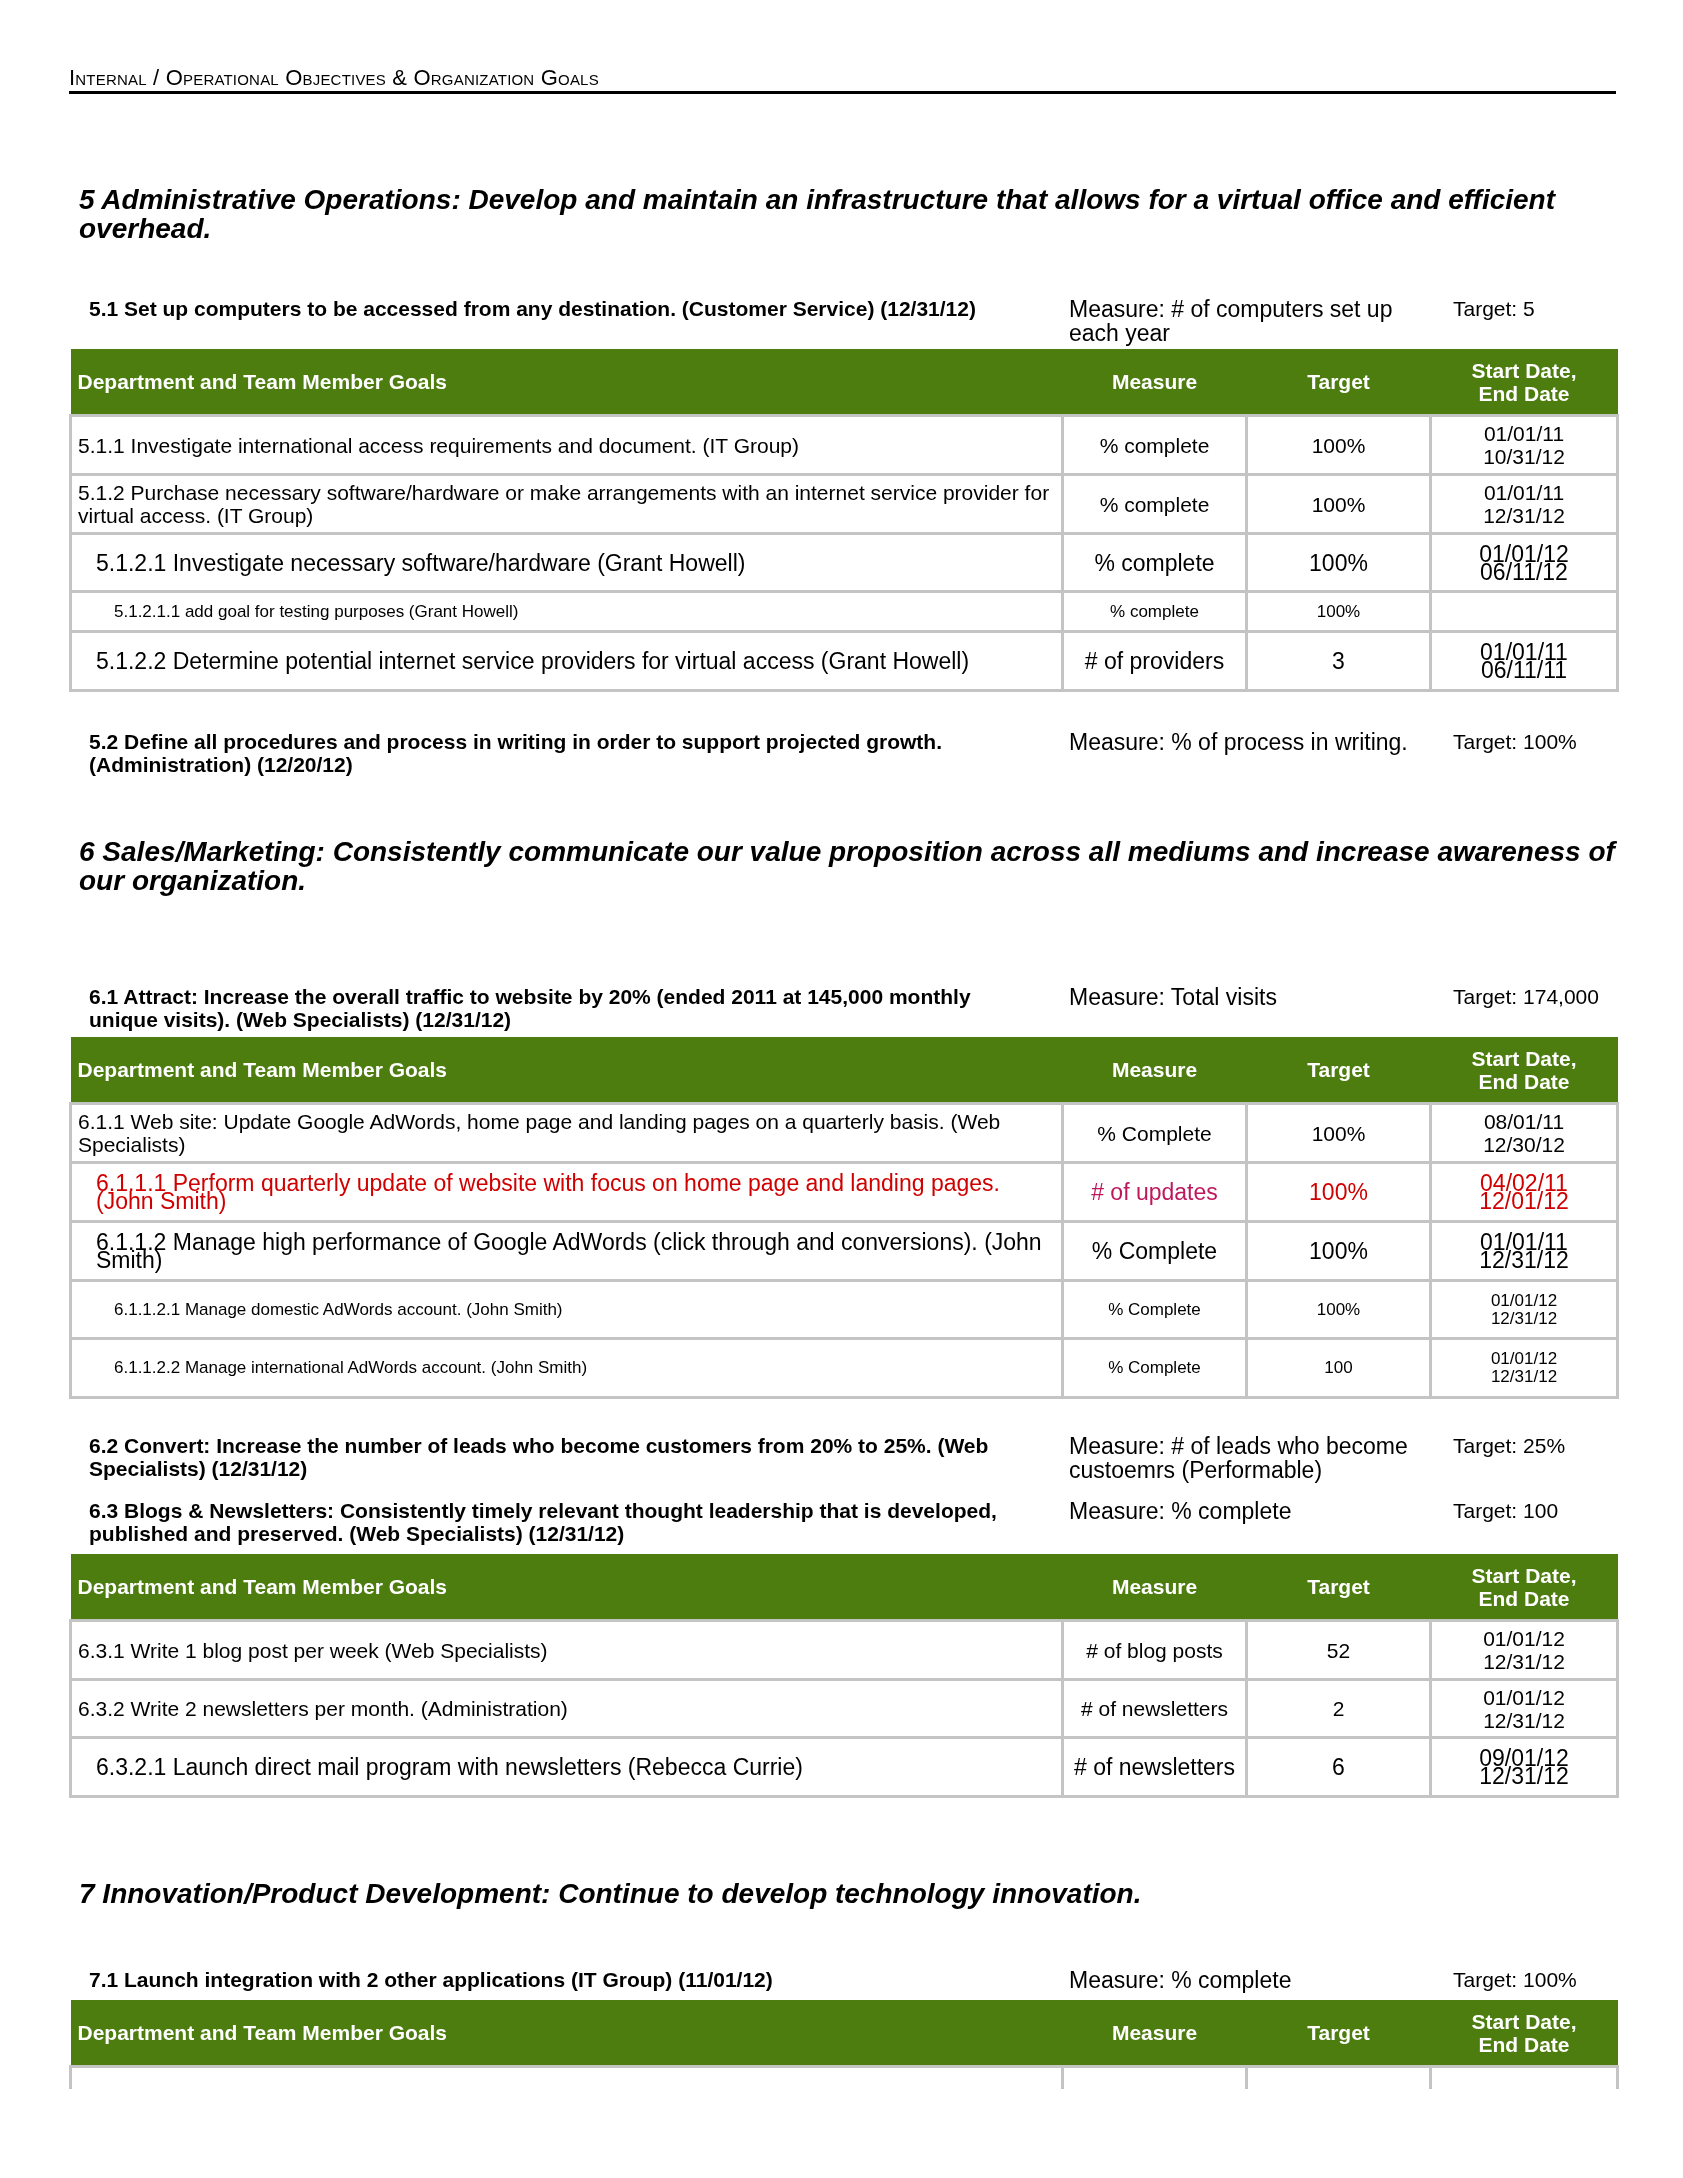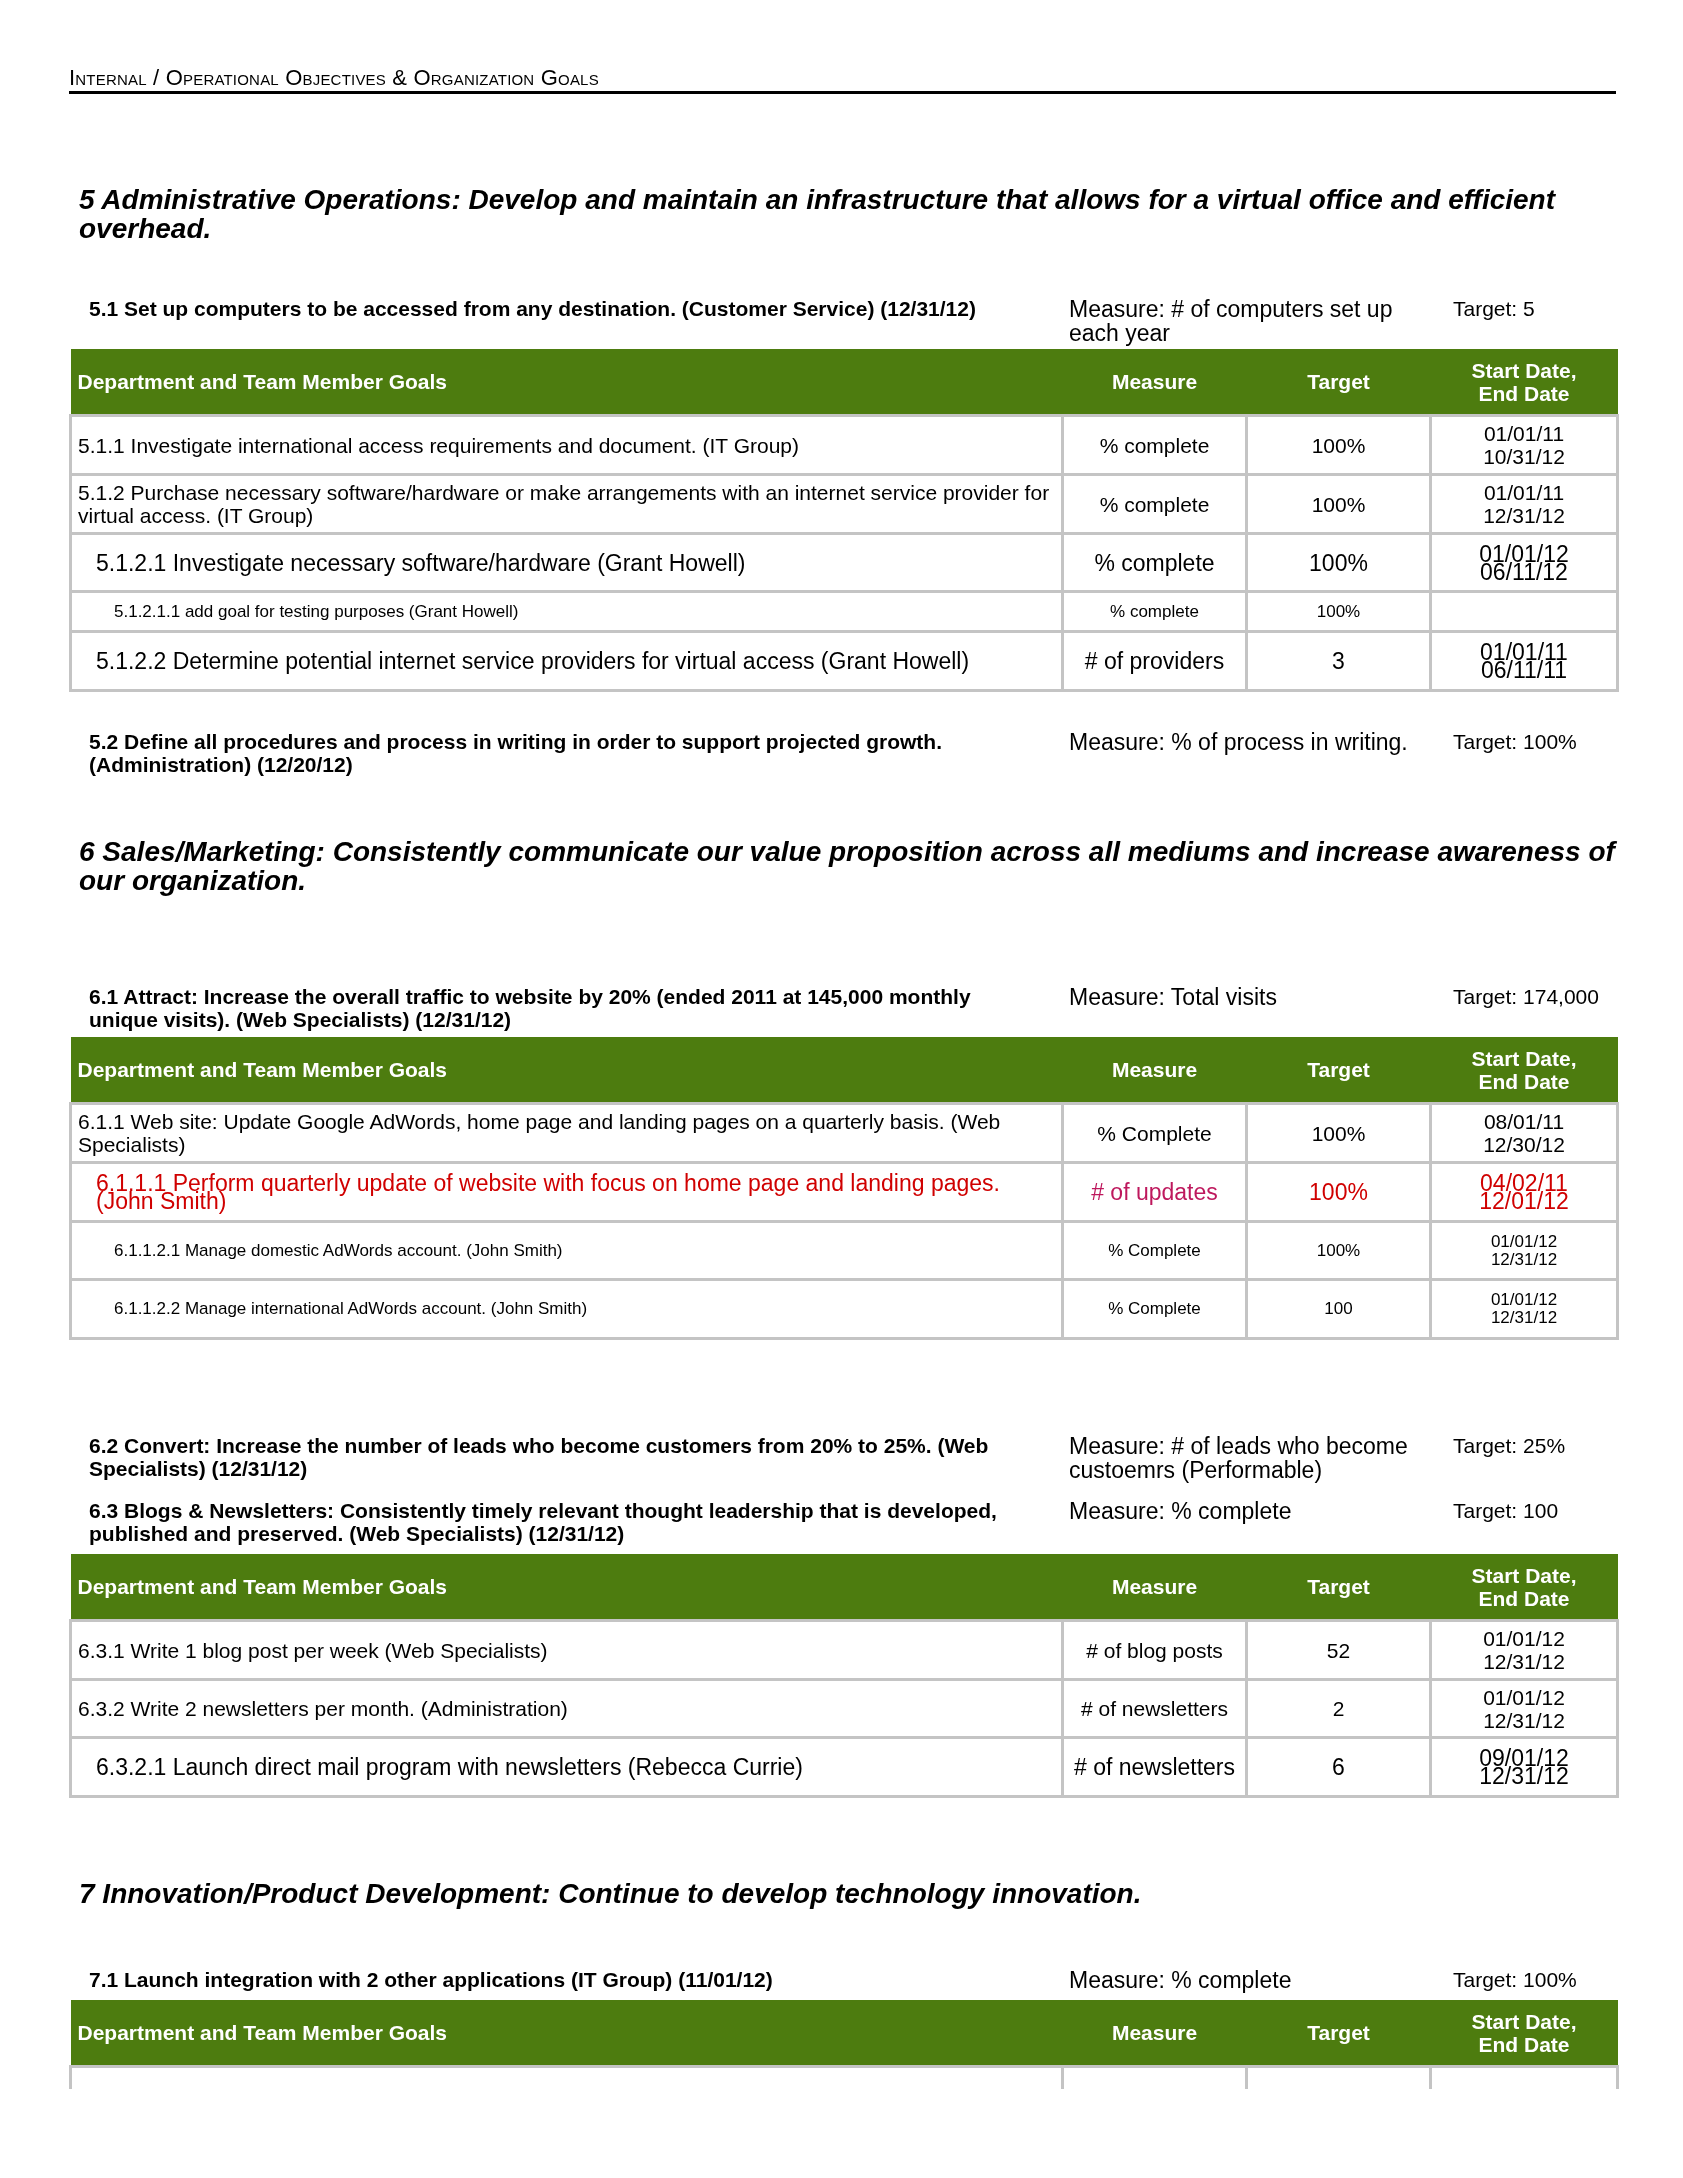--- a/index.html
+++ b/index.html
@@ -140,20 +140,29 @@
   </tr>
   <tr class="lv2 red" style="height:59px">
     <td class="c-goal" style="color: rgb(208, 0, 0);">6.1.1.1 Perform quarterly update of website with focus on home page and landing pages. (John Smith)</td>
     <td style="color: #be185d;"># of updates</td>
     <td style="color: rgb(208, 0, 0);">100%</td>
     <td style="color: rgb(208, 0, 0);">
           <span class="date-line">04/02/11</span>
           <span class="date-line">12/01/12</span>
         </td>
   </tr>
+  <tr class="lv2" style="height:59px">
+    <td class="c-goal">6.1.1.2 Manage high performance of Google AdWords (click through and conversions). (John Smith)</td>
+    <td>% Complete</td>
+    <td>100%</td>
+    <td>
+          <span class="date-line">01/01/11</span>
+          <span class="date-line">12/31/12</span>
+        </td>
+  </tr>
   <tr class="lv3" style="height:58px">
     <td class="c-goal">6.1.1.2.1 Manage domestic AdWords account. (John Smith)</td>
     <td>% Complete</td>
     <td>100%</td>
     <td>
           <span class="date-line">01/01/12</span>
           <span class="date-line">12/31/12</span>
         </td>
   </tr>
   <tr class="lv3" style="height:59px">

